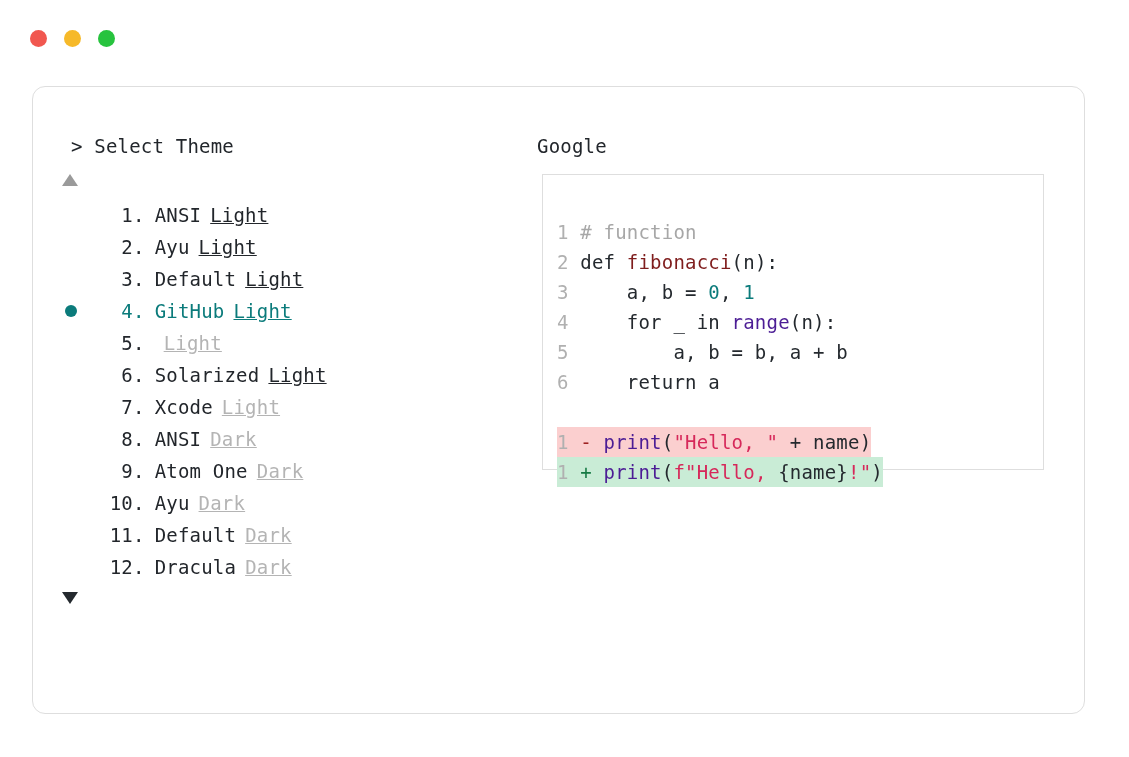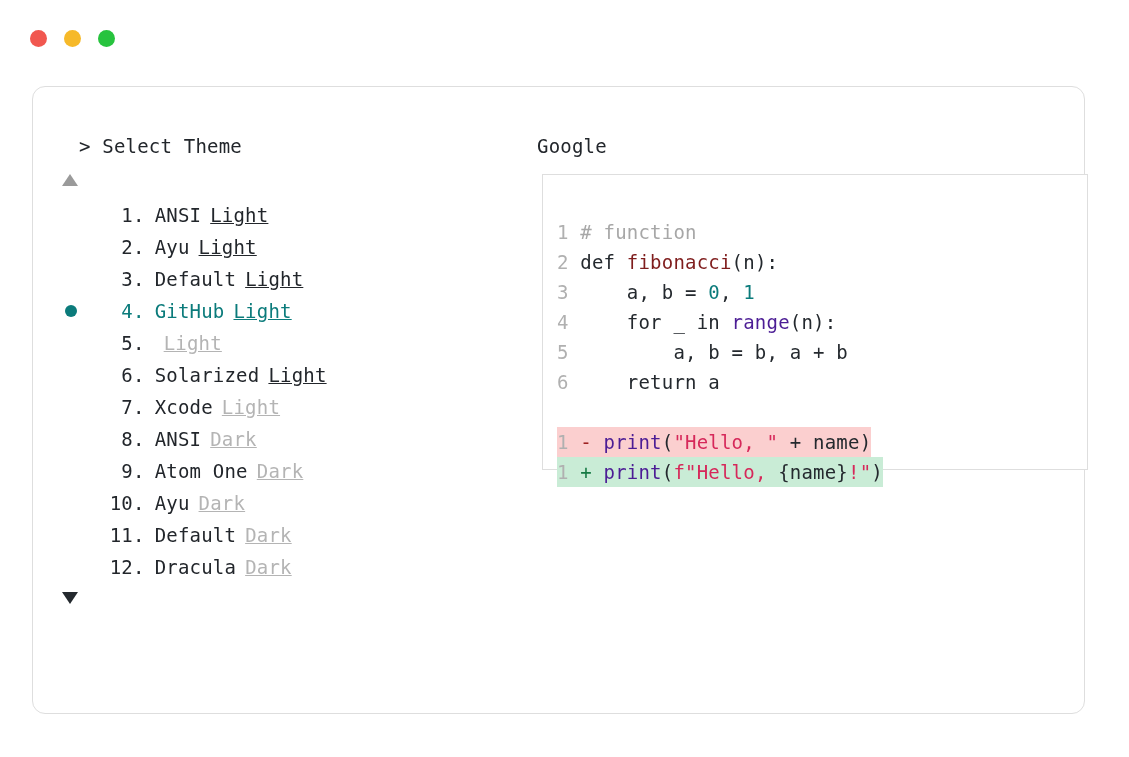--- a/index.html
+++ b/index.html
@@ -46,21 +46,21 @@
   }
 
   .card-inner {
     position: absolute;
     left: 0; top: 0; right: 0; bottom: 0;
   }
 
   
   .prompt-header {
     position: absolute;
-    left: 46px;
+    left: 38px;
     top: 47px;
     font-size: 19px;
     line-height: 24px;
     color: #22262b;
     white-space: pre;
     letter-spacing: 0.2px;
   }
   .preview-header {
     position: absolute;
     left: 504px;
@@ -162,21 +162,21 @@
     color: #bcbcbc;
     letter-spacing: 0.2px;
     white-space: pre;
   }
 
   
   .preview-box {
     position: absolute;
     left: 509px;
     top: 87px;
-    width: 546px;
+    width: 502px;
     height: 296px;
     box-sizing: border-box;
     border: 1px solid #dedede;
     background: #ffffff;
   }
   .code {
     position: absolute;
     left: 14px;
     top: 42px;
     font-size: 19px;

